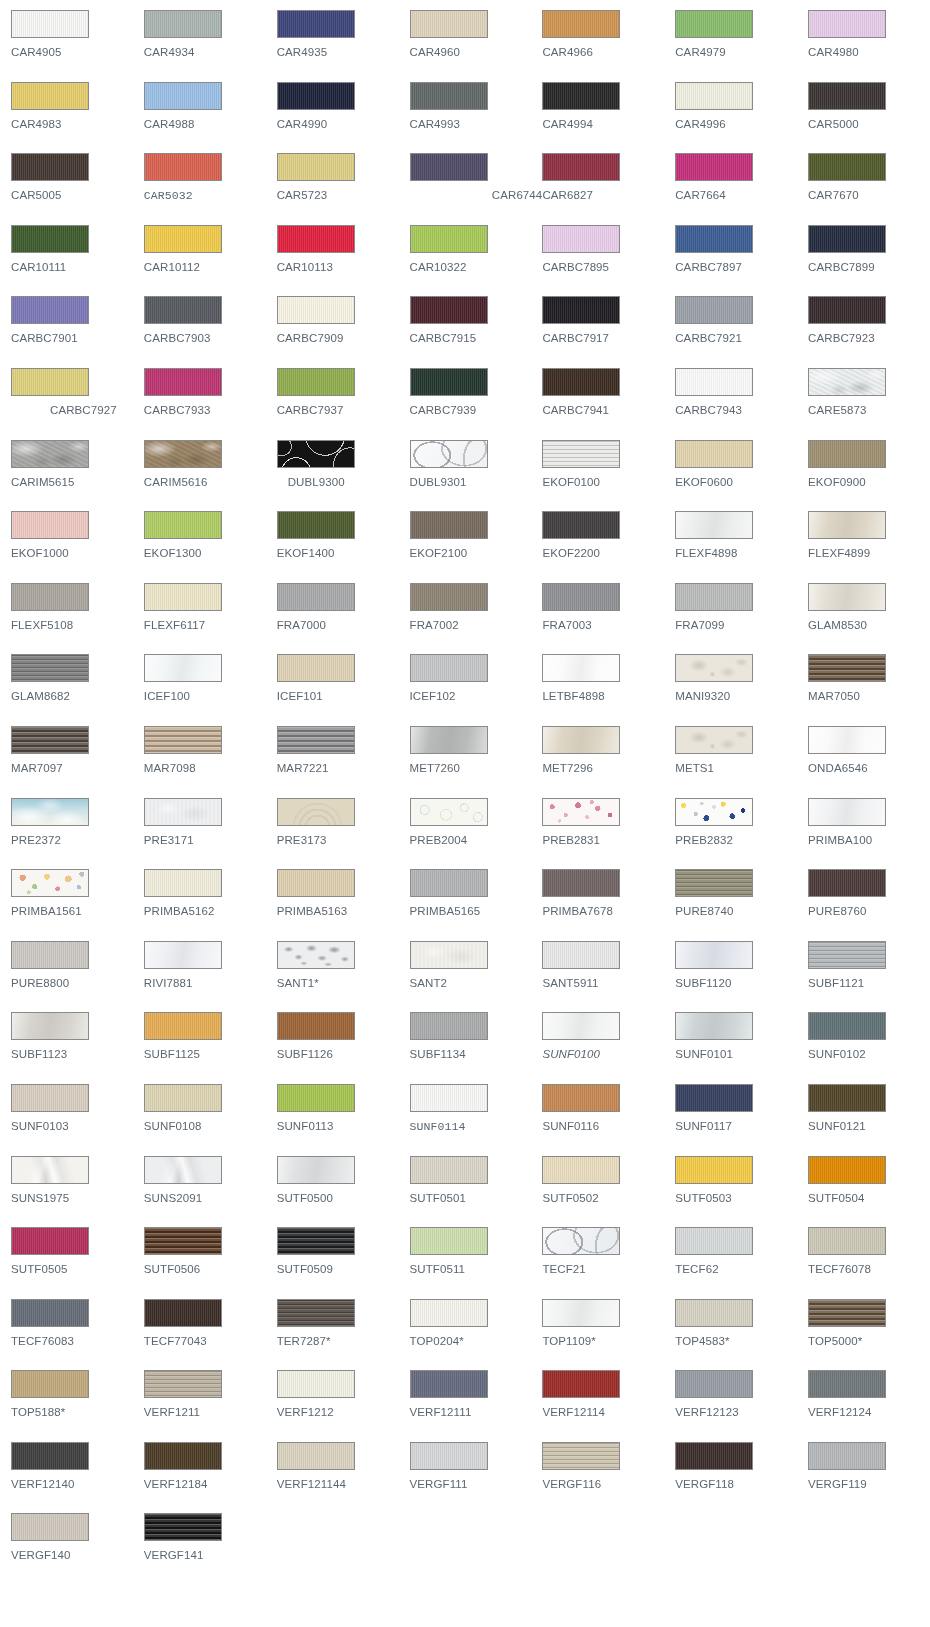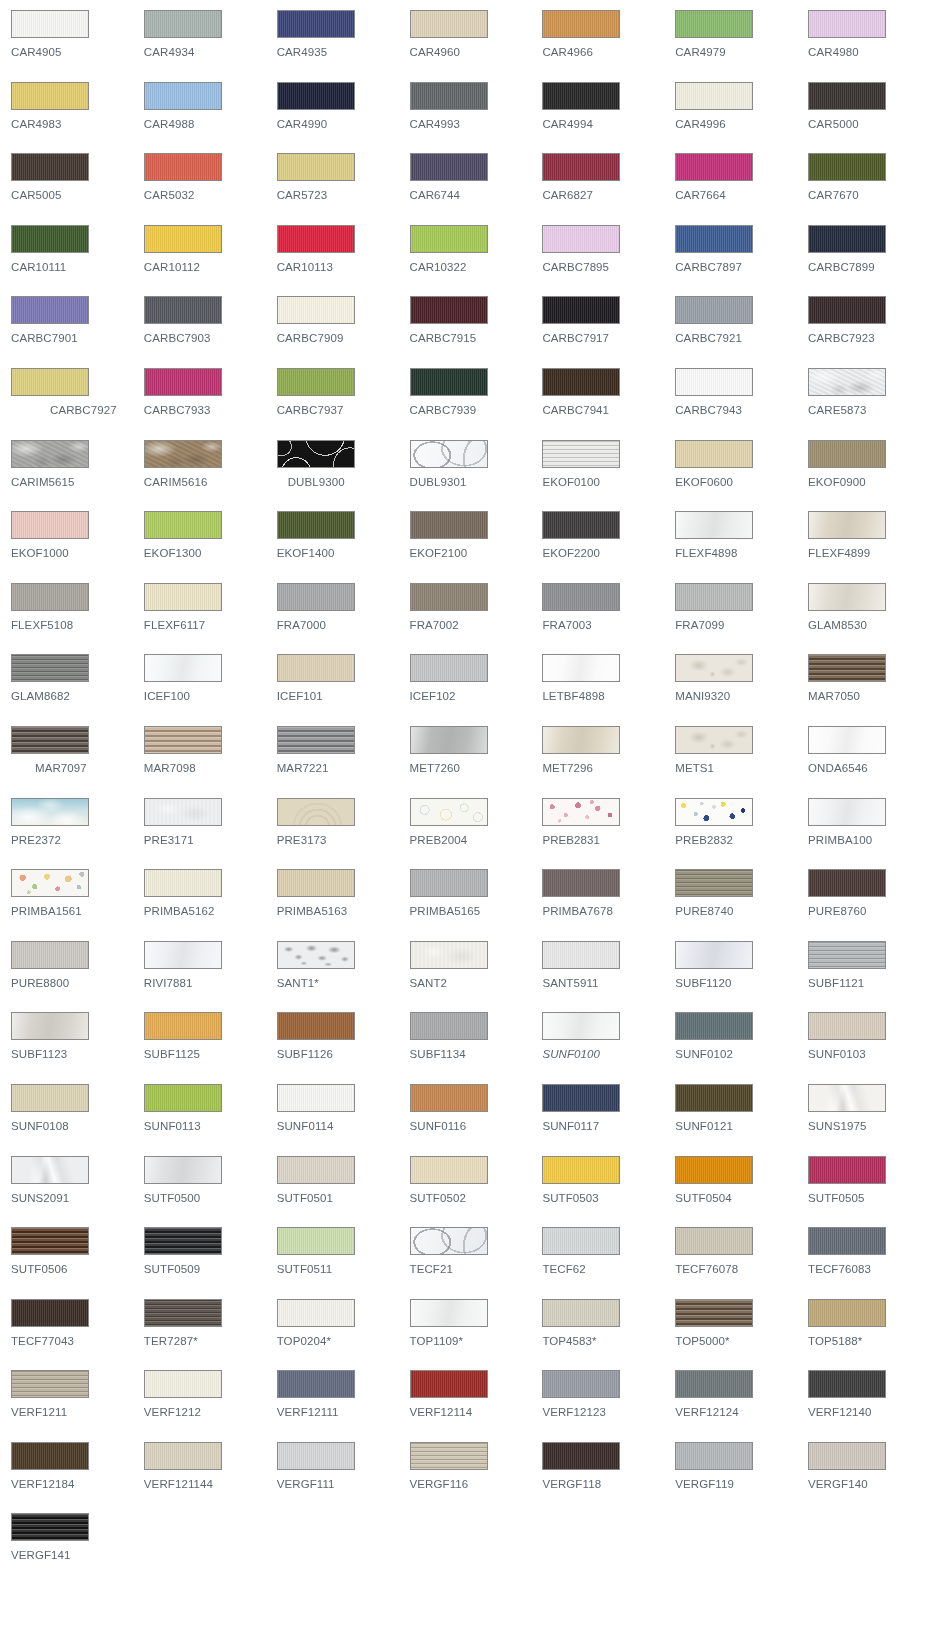--- a/index.html
+++ b/index.html
@@ -270,33 +270,33 @@
     <div class="swatch-cell">
       <div class="swatch-chip" style="background-color: rgb(67, 56, 48); border-color: rgb(138, 138, 138);">
         <span class="tex tex-vgrain"></span>
       </div>
       <div class="swatch-label" style="color: rgb(91, 102, 112);">CAR5005</div>
     </div>
     <div class="swatch-cell">
       <div class="swatch-chip" style="background-color: rgb(217, 96, 78); border-color: rgb(138, 138, 138);">
         <span class="tex tex-vgrain"></span>
       </div>
-      <div class="swatch-label" style="color: rgb(91, 102, 112);">CAR5032</div>
+      <div class="swatch-label" style="color: rgb(91, 102, 112); font-family: Liberation Mono, monospace;">CAR5032</div>
     </div>
     <div class="swatch-cell">
       <div class="swatch-chip" style="background-color: rgb(221, 205, 132); border-color: rgb(138, 138, 138);">
         <span class="tex tex-vgrain"></span>
       </div>
       <div class="swatch-label" style="color: rgb(91, 102, 112);">CAR5723</div>
     </div>
     <div class="swatch-cell">
       <div class="swatch-chip" style="background-color: rgb(79, 74, 102); border-color: rgb(138, 138, 138);">
         <span class="tex tex-vgrain"></span>
       </div>
-      <div class="swatch-label" style="color: rgb(91, 102, 112);">CAR6744</div>
+      <div class="swatch-label" style="color: rgb(91, 102, 112); text-align: right;">CAR6744</div>
     </div>
     <div class="swatch-cell">
       <div class="swatch-chip" style="background-color: rgb(142, 47, 66); border-color: rgb(138, 138, 138);">
         <span class="tex tex-vgrain"></span>
       </div>
       <div class="swatch-label" style="color: rgb(91, 102, 112);">CAR6827</div>
     </div>
     <div class="swatch-cell">
       <div class="swatch-chip" style="background-color: rgb(196, 46, 121); border-color: rgb(138, 138, 138);">
         <span class="tex tex-vgrain"></span>
@@ -600,21 +600,21 @@
     <div class="swatch-cell">
       <div class="swatch-chip" style="background-color: rgb(108, 87, 66); border-color: rgb(138, 138, 138);">
         <span class="tex tex-wood"></span>
       </div>
       <div class="swatch-label" style="color: rgb(91, 102, 112);">MAR7050</div>
     </div>
     <div class="swatch-cell">
       <div class="swatch-chip" style="background-color: rgb(90, 80, 72); border-color: rgb(138, 138, 138);">
         <span class="tex tex-wood"></span>
       </div>
-      <div class="swatch-label" style="color: rgb(91, 102, 112); margin-left: 24px;">MAR7097</div>
+      <div class="swatch-label" style="color: rgb(91, 102, 112);">MAR7097</div>
     </div>
     <div class="swatch-cell">
       <div class="swatch-chip" style="background-color: rgb(198, 176, 150); border-color: rgb(138, 138, 138);">
         <span class="tex tex-wood"></span>
       </div>
       <div class="swatch-label" style="color: rgb(91, 102, 112);">MAR7098</div>
     </div>
     <div class="swatch-cell">
       <div class="swatch-chip" style="background-color: rgb(143, 144, 146); border-color: rgb(138, 138, 138);">
         <span class="tex tex-wood"></span>
@@ -795,20 +795,26 @@
       </div>
       <div class="swatch-label" style="color: rgb(91, 102, 112);">SUBF1134</div>
     </div>
     <div class="swatch-cell">
       <div class="swatch-chip" style="background-color: rgb(242, 243, 243); border-color: rgb(138, 138, 138);">
         <span class="tex tex-sheen"></span>
       </div>
       <div class="swatch-label" style="color: rgb(91, 102, 112); font-style: italic;">SUNF0100</div>
     </div>
     <div class="swatch-cell">
+      <div class="swatch-chip" style="background-color: rgb(204, 212, 214); border-color: rgb(138, 138, 138);">
+        <span class="tex tex-sheen"></span>
+      </div>
+      <div class="swatch-label" style="color: rgb(91, 102, 112);">SUNF0101</div>
+    </div>
+    <div class="swatch-cell">
       <div class="swatch-chip" style="background-color: rgb(95, 113, 117); border-color: rgb(138, 138, 138);">
         <span class="tex tex-vgrain"></span>
       </div>
       <div class="swatch-label" style="color: rgb(91, 102, 112);">SUNF0102</div>
     </div>
     <div class="swatch-cell">
       <div class="swatch-chip" style="background-color: rgb(216, 206, 192); border-color: rgb(138, 138, 138);">
         <span class="tex tex-vgrain"></span>
       </div>
       <div class="swatch-label" style="color: rgb(91, 102, 112);">SUNF0103</div>
@@ -822,21 +828,21 @@
     <div class="swatch-cell">
       <div class="swatch-chip" style="background-color: rgb(165, 196, 79); border-color: rgb(138, 138, 138);">
         <span class="tex tex-vgrain"></span>
       </div>
       <div class="swatch-label" style="color: rgb(91, 102, 112);">SUNF0113</div>
     </div>
     <div class="swatch-cell">
       <div class="swatch-chip" style="background-color: rgb(247, 247, 245); border-color: rgb(138, 138, 138);">
         <span class="tex tex-vgrain"></span>
       </div>
-      <div class="swatch-label" style="color: rgb(91, 102, 112);">SUNF0114</div>
+      <div class="swatch-label" style="color: rgb(91, 102, 112); font-family: Liberation Mono, monospace;">SUNF0114</div>
     </div>
     <div class="swatch-cell">
       <div class="swatch-chip" style="background-color: rgb(197, 135, 81); border-color: rgb(138, 138, 138);">
         <span class="tex tex-vgrain"></span>
       </div>
       <div class="swatch-label" style="color: rgb(91, 102, 112);">SUNF0116</div>
     </div>
     <div class="swatch-cell">
       <div class="swatch-chip" style="background-color: rgb(52, 63, 94); border-color: rgb(138, 138, 138);">
         <span class="tex tex-vgrain"></span>

